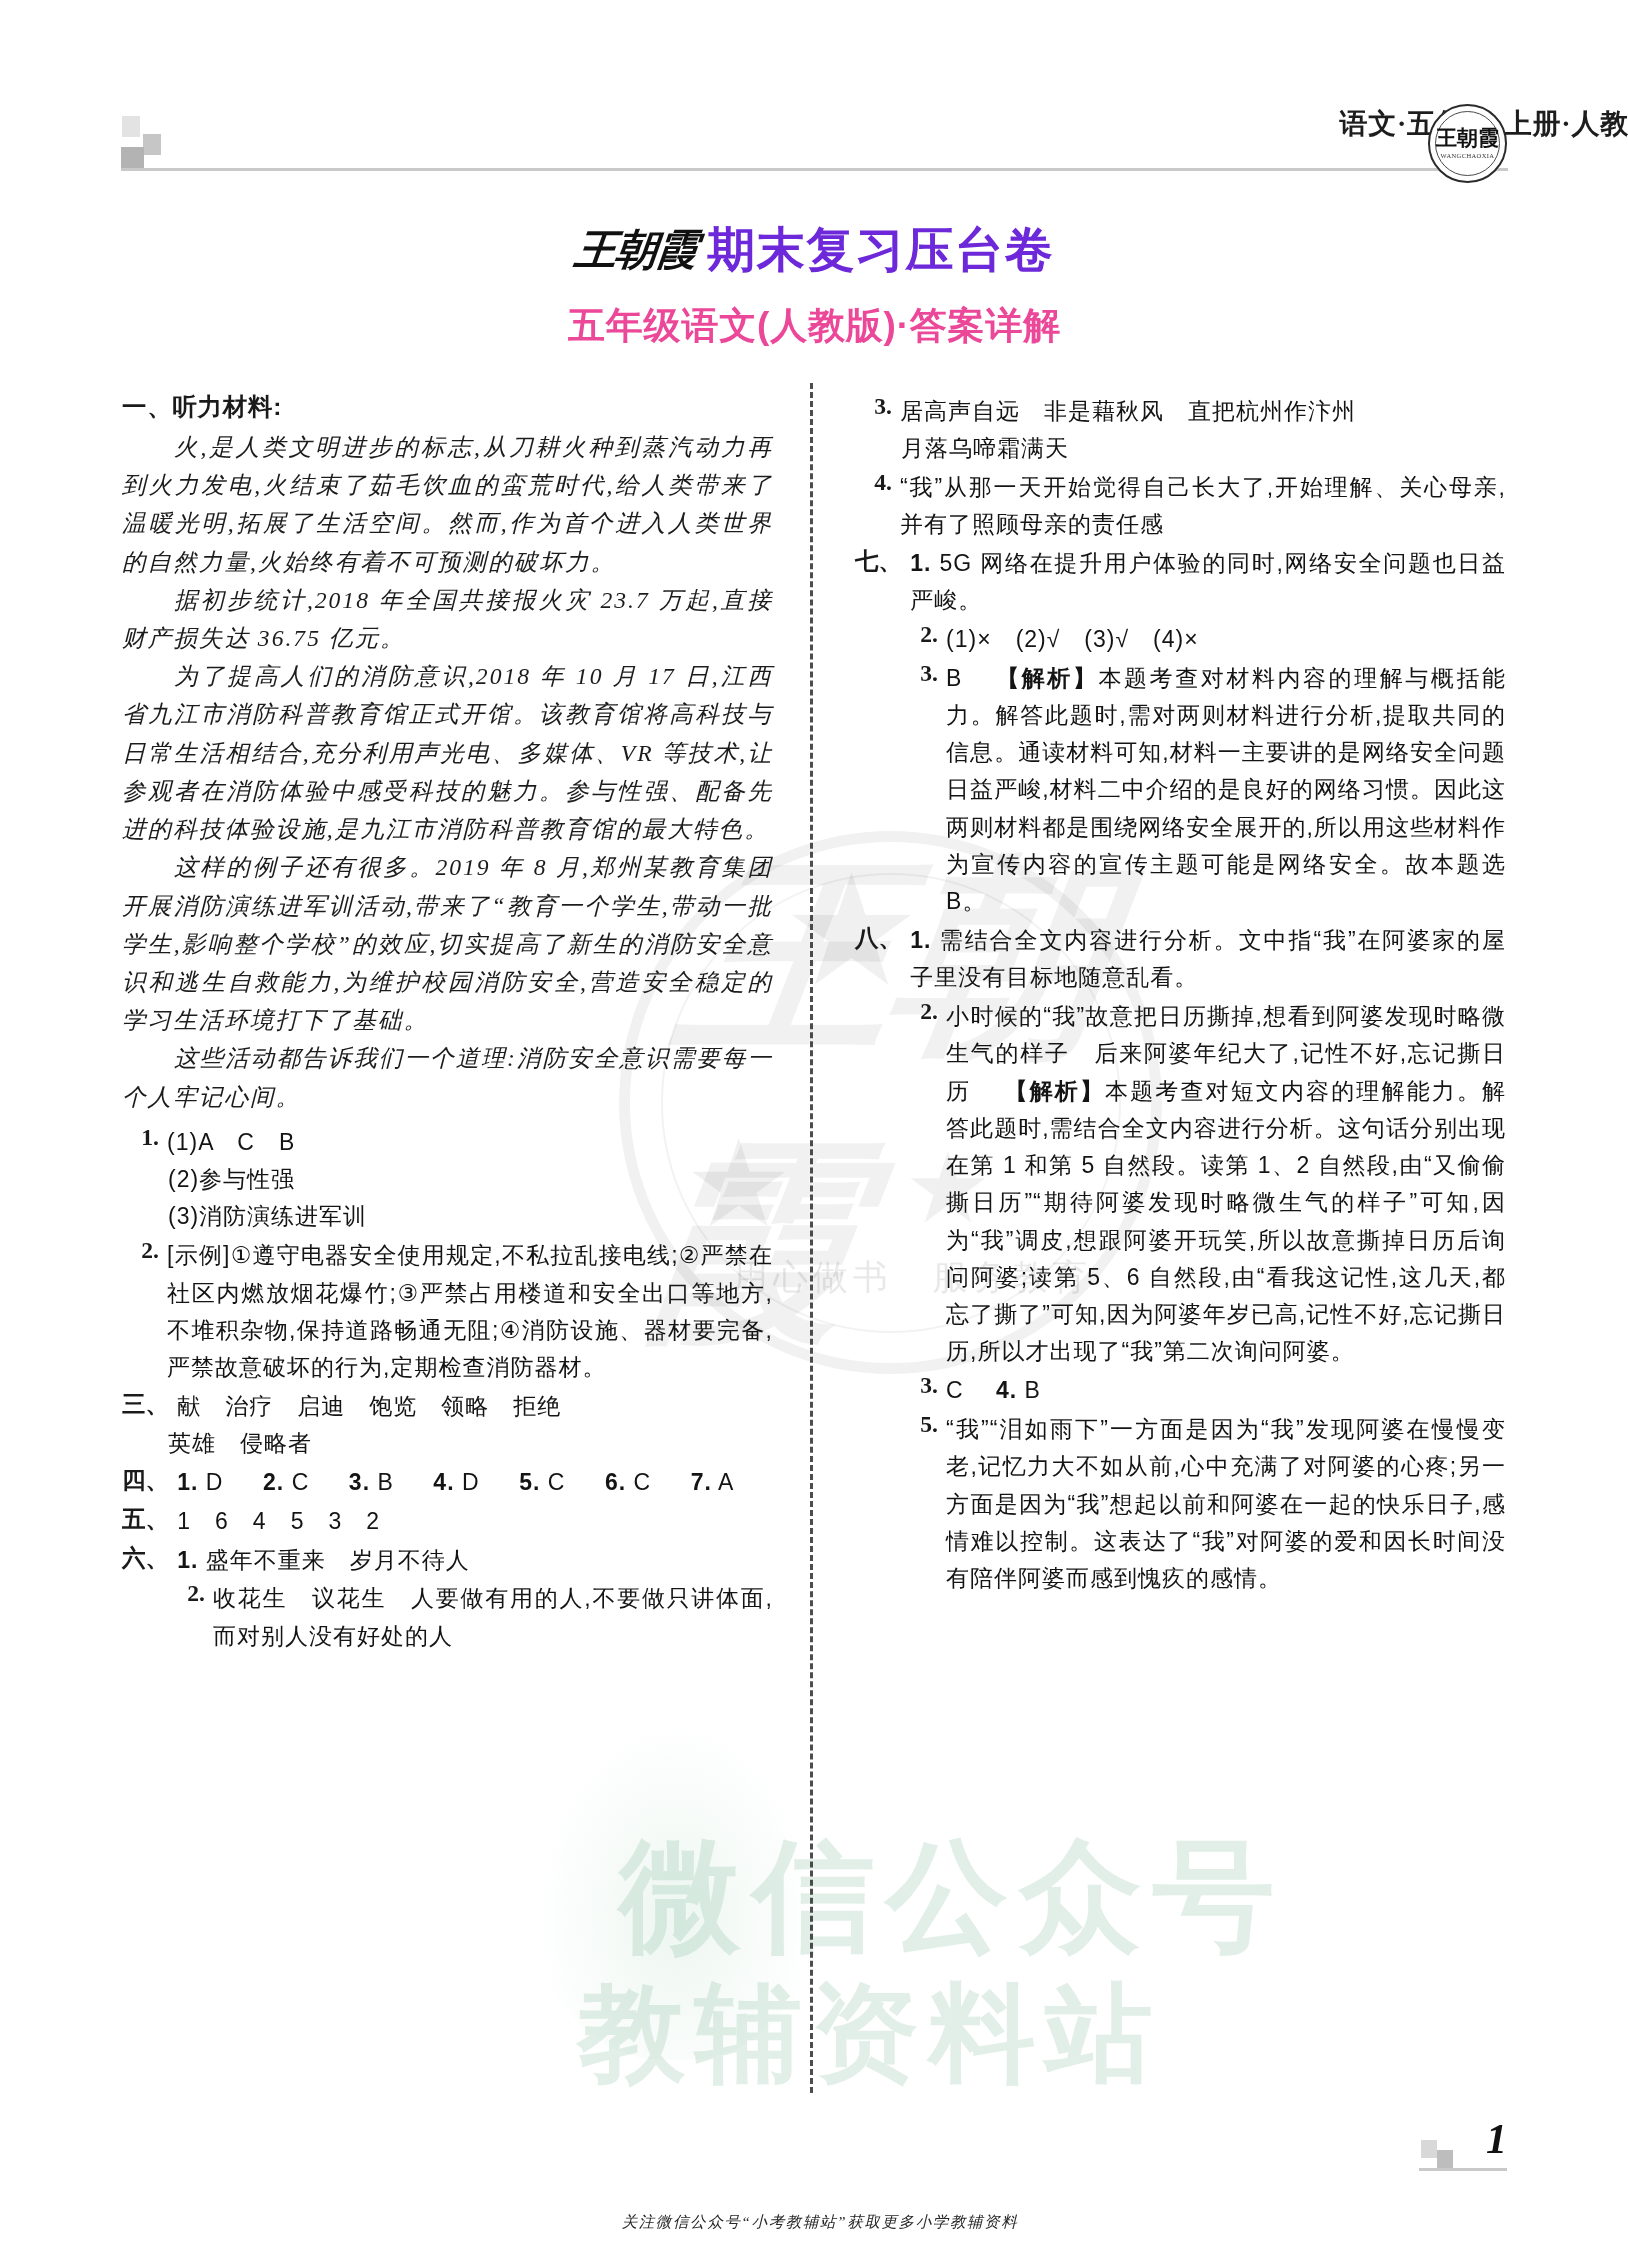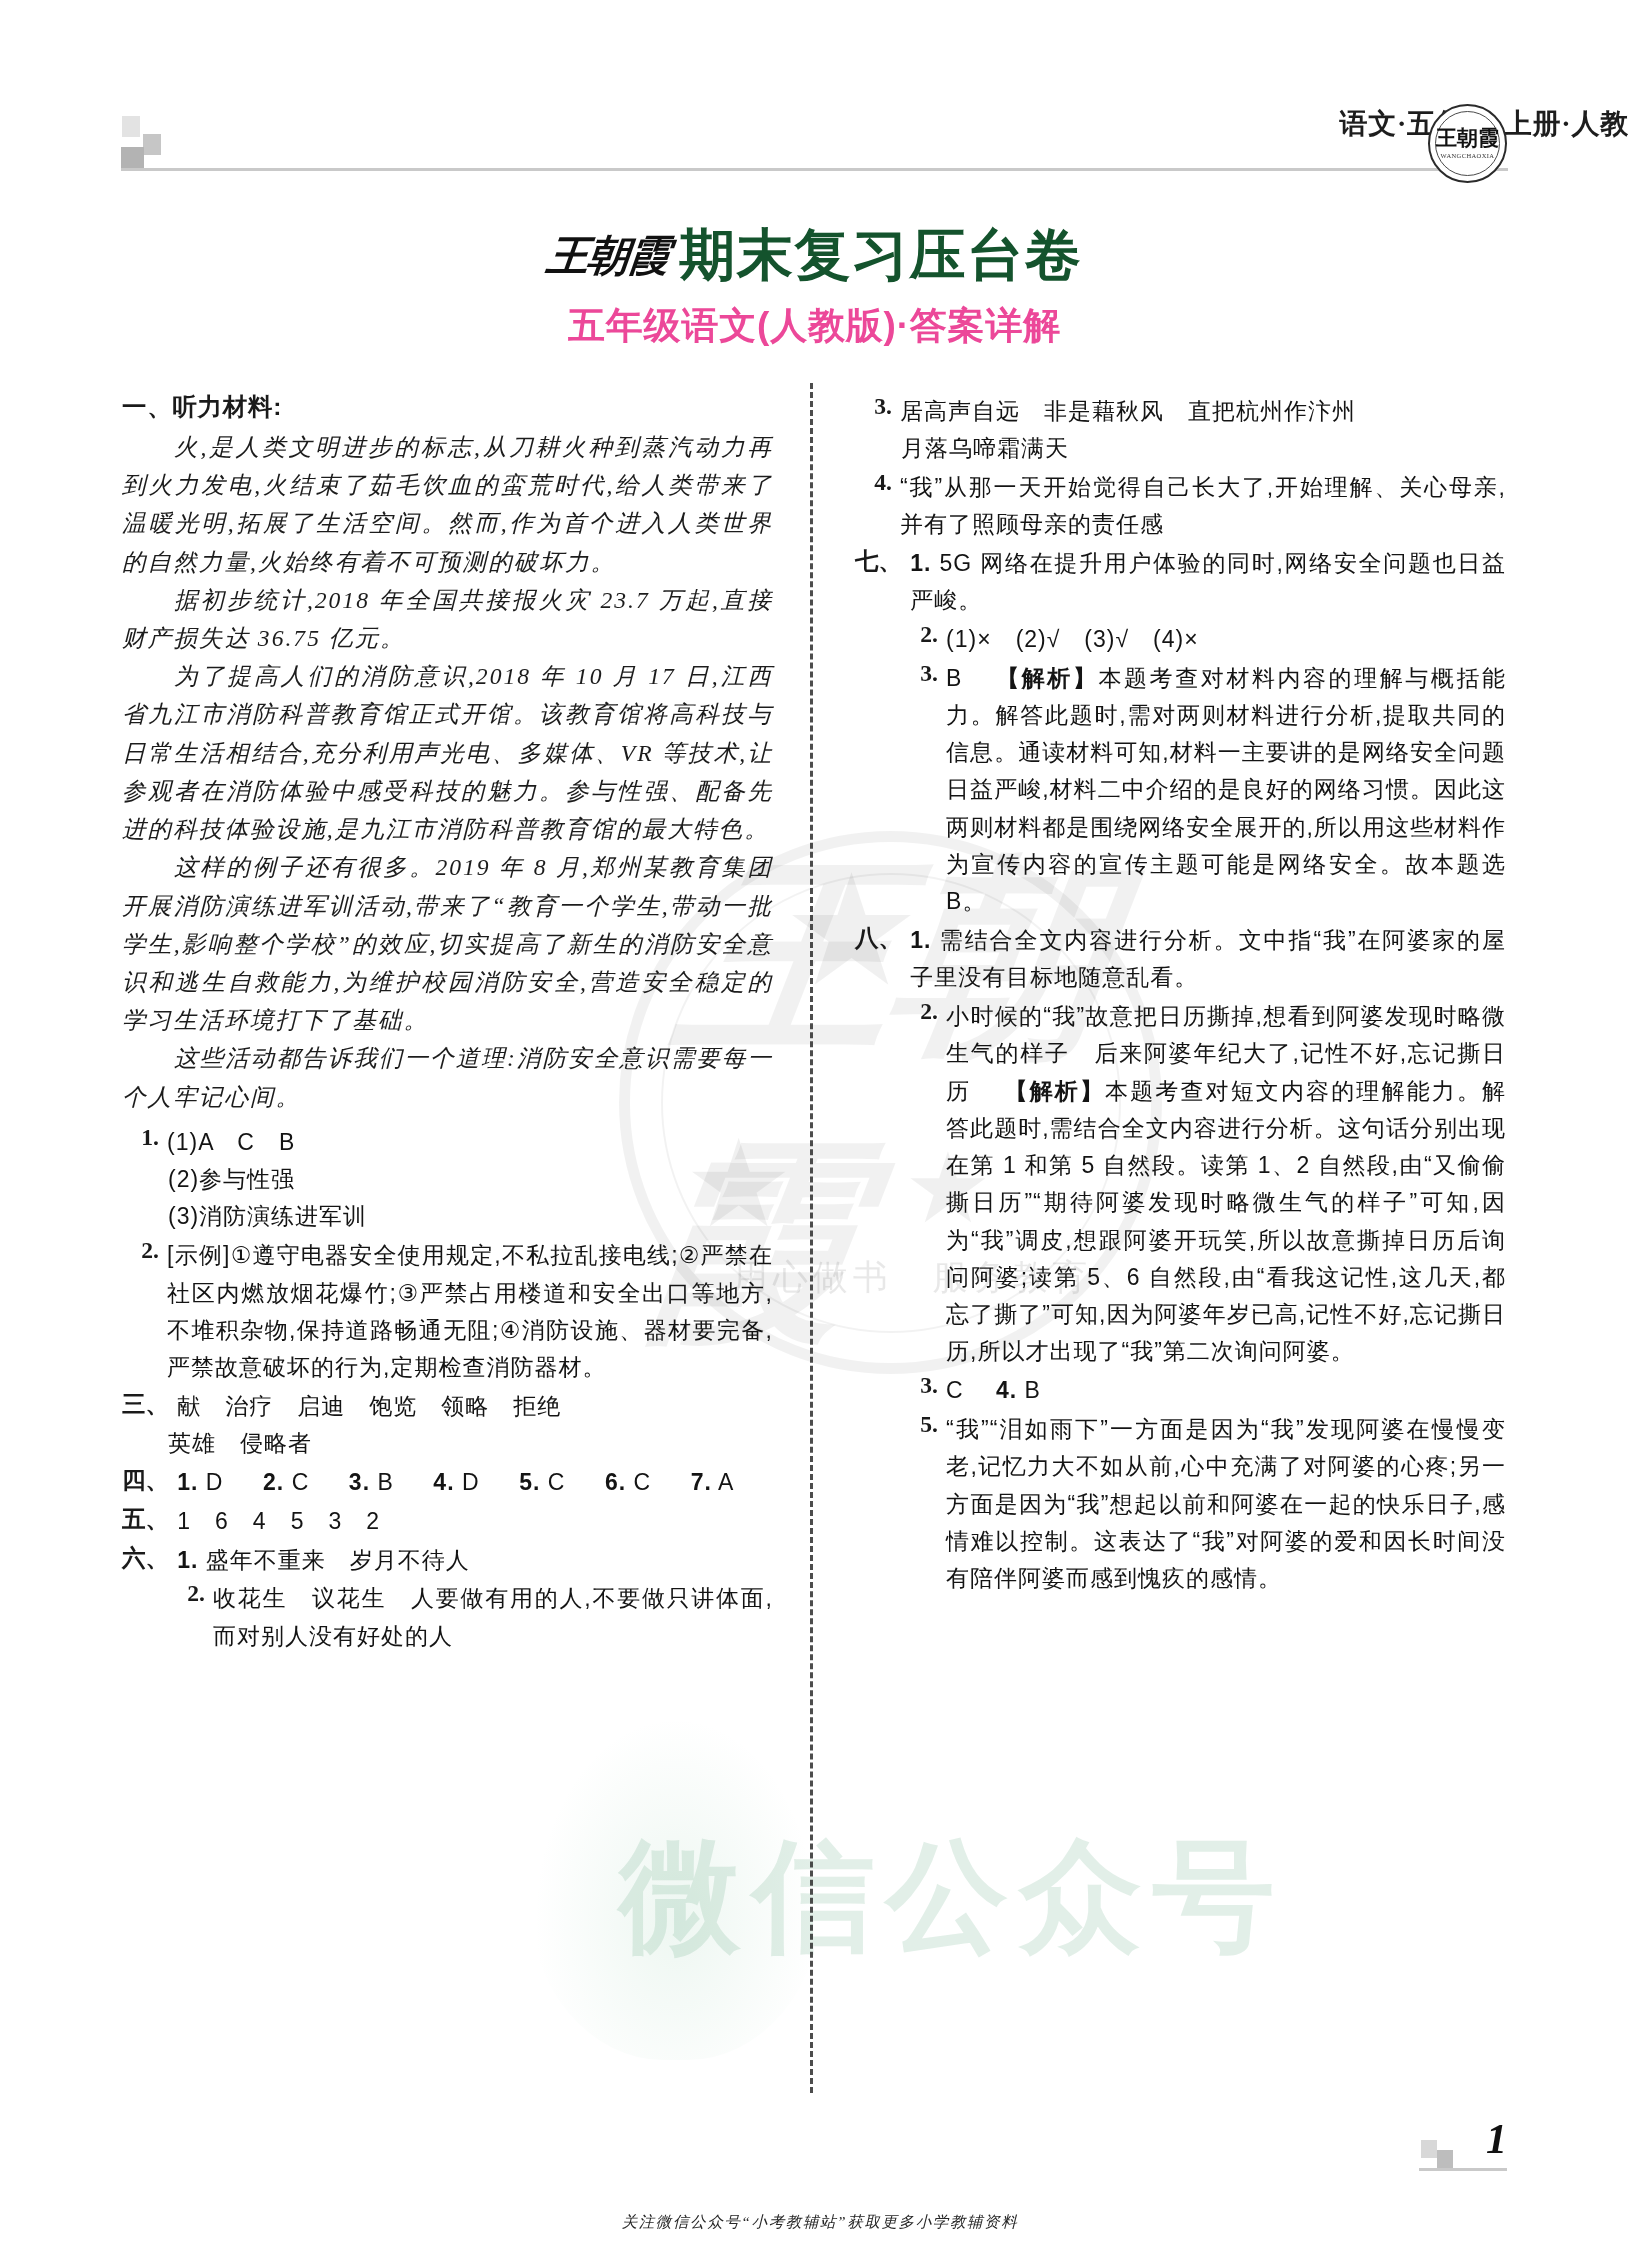--- a/index.html
+++ b/index.html
@@ -42,21 +42,21 @@
   
   .title-wrap{position:absolute;left:0;right:0;top:218px;text-align:center;}
   .t-brand{
     display:inline-block;vertical-align:middle;
     font-size:42px;font-weight:700;font-style:italic;letter-spacing:-1.6px;
     font-family:"Liberation Serif","DejaVu Serif",serif;
     transform:skewX(-6deg);margin-right:11.4px;color:#111;
   }
   .t-main{
     display:inline-block;vertical-align:middle;
-    font-size:56px;font-weight:700;letter-spacing:1.6px;color:#14532d;
+    font-size:48px;font-weight:700;letter-spacing:1.6px;color:#6d28d9;
     font-family:"Liberation Sans","DejaVu Sans",sans-serif;
   }
   .t-sub{
     position:absolute;left:0;right:0;top:301px;text-align:center;
     font-size:37px;font-weight:700;letter-spacing:0.8px;color:#ec4899;
     font-family:"Liberation Sans","DejaVu Sans",sans-serif;
   }
 
   
   .wm{position:absolute;pointer-events:none;user-select:none;}
@@ -167,20 +167,21 @@
   <div class="wm wm-star wm-s1">★</div>
   <div class="wm wm-star wm-s2">★</div>
   <div class="wm wm-star wm-s3">★</div>
   <div class="wm wm-seal">
     <div class="wm-seal-inner">
       <span class="wm-seal-text">王朝霞</span>
     </div>
   </div>
   <div class="wm-slogan">用心做书　服务教育</div>
   <div class="wm-green1">微信公众号</div>
+  <div class="wm-green2">教辅资料站</div>
 
   <div class="hdr">
     <div class="hdr-sq sq1"></div>
     <div class="hdr-sq sq2"></div>
     <div class="hdr-sq sq3"></div>
     <div class="hdr-rule"></div>
     <div class="hdr-title">语文·五年级·上册·人教</div>
   </div>
 
   <div class="logo">

